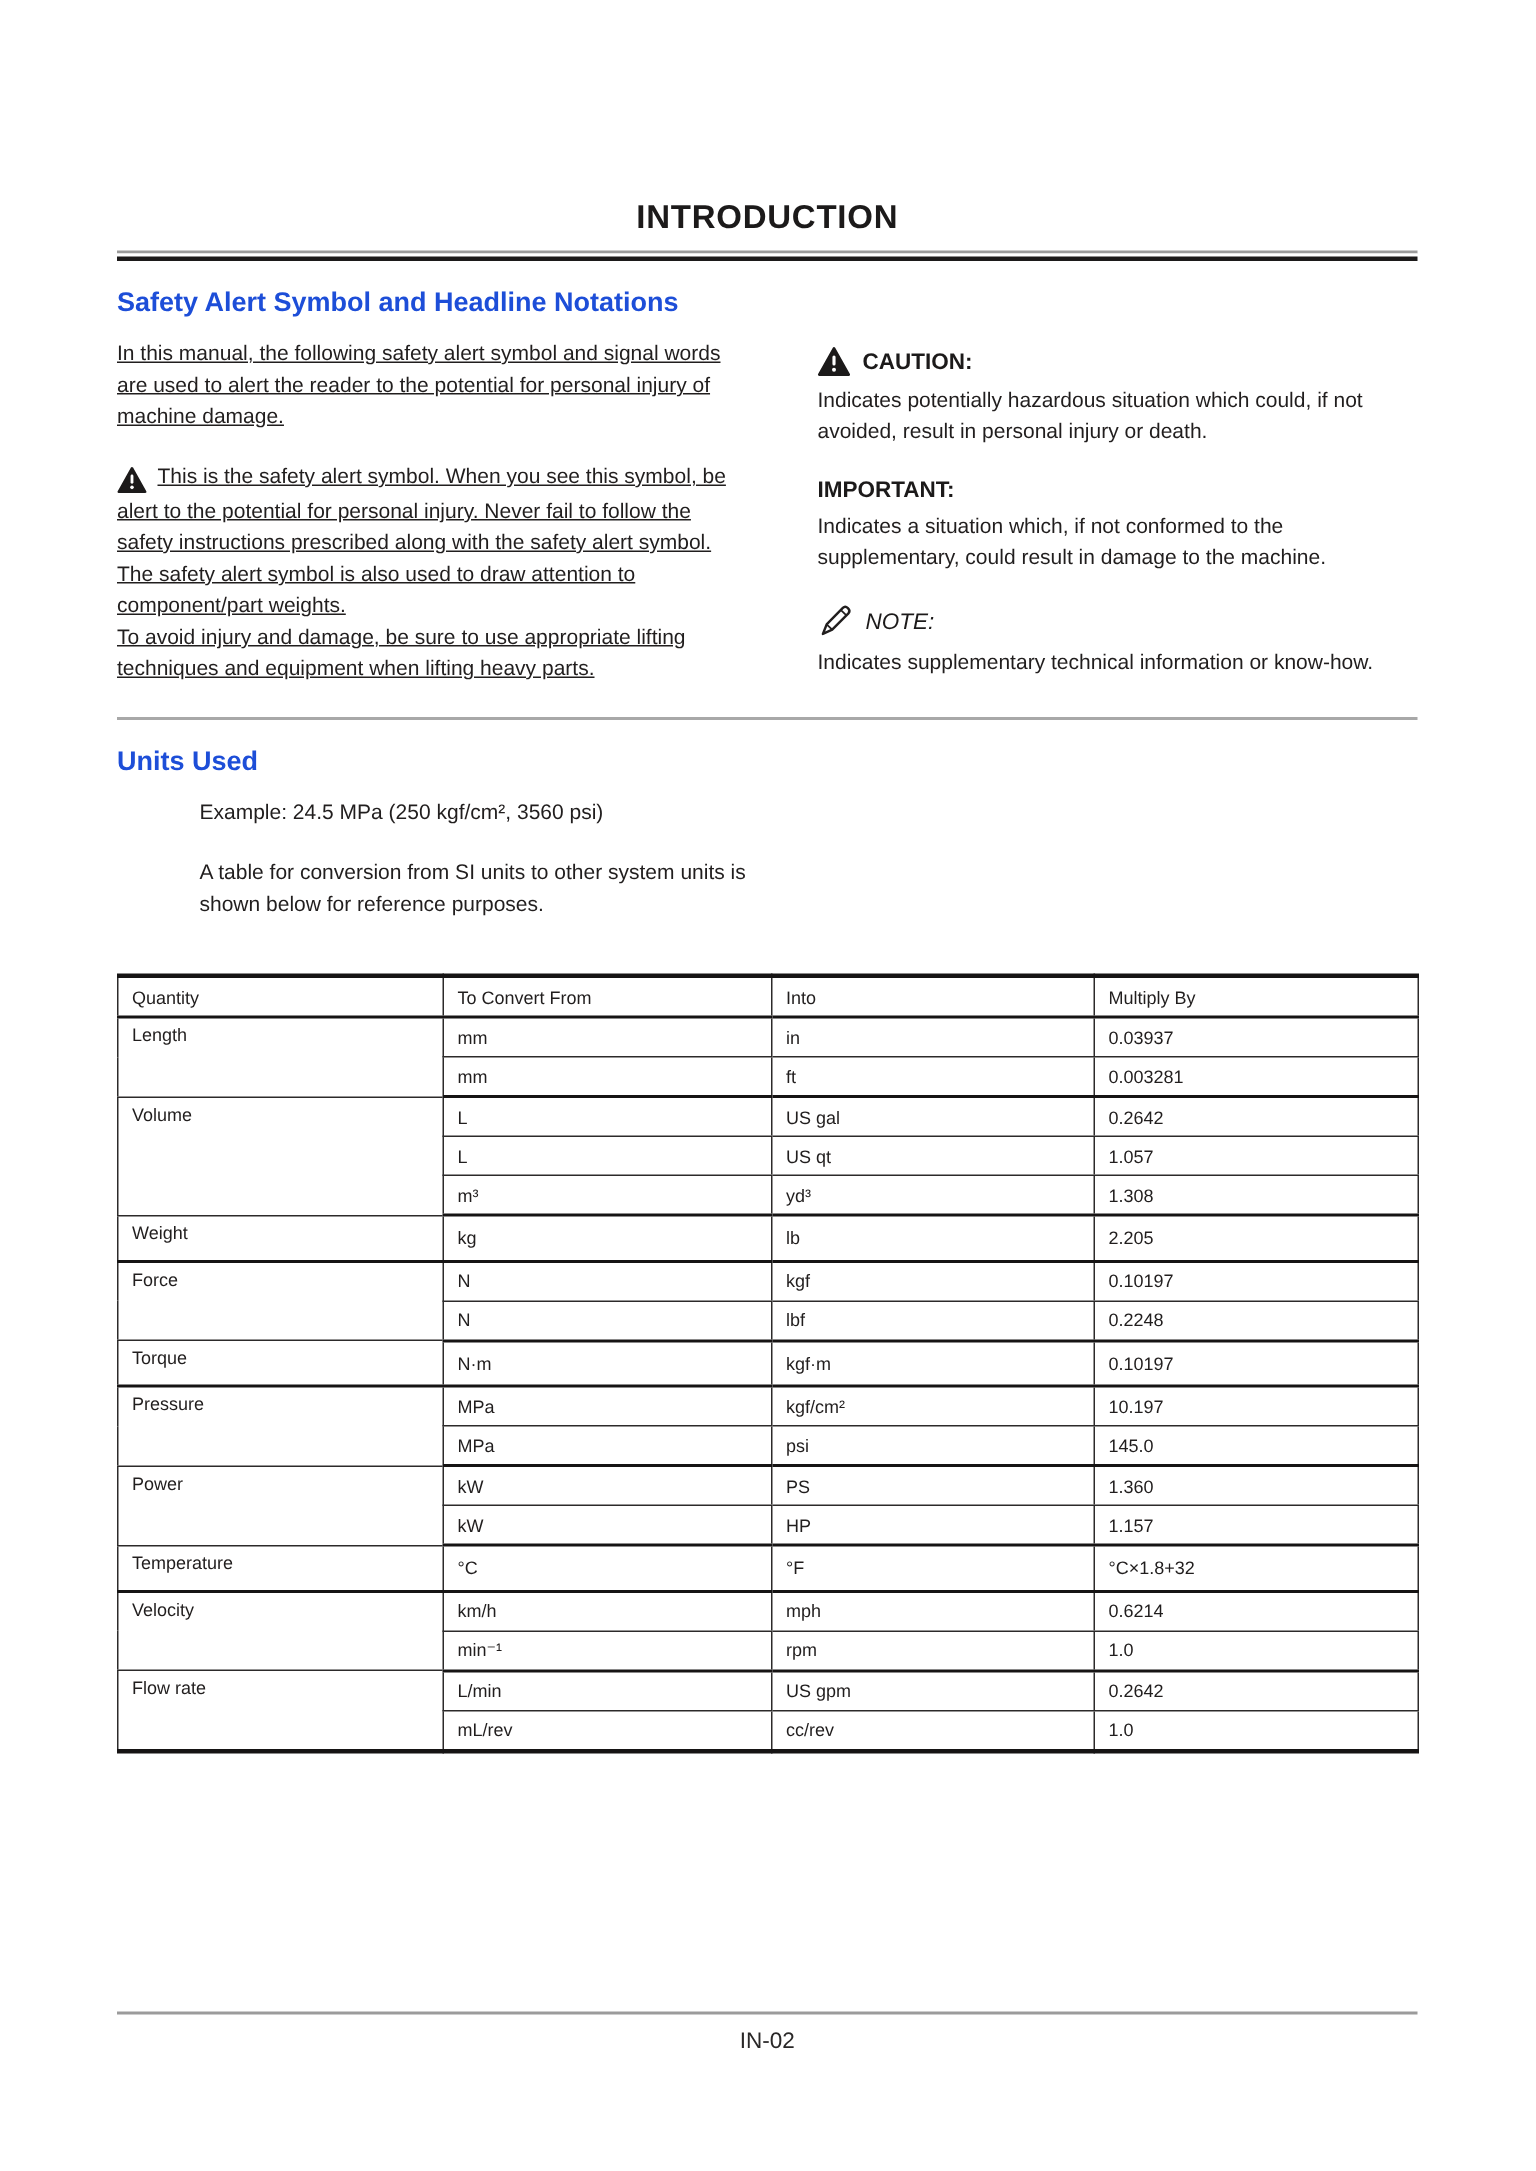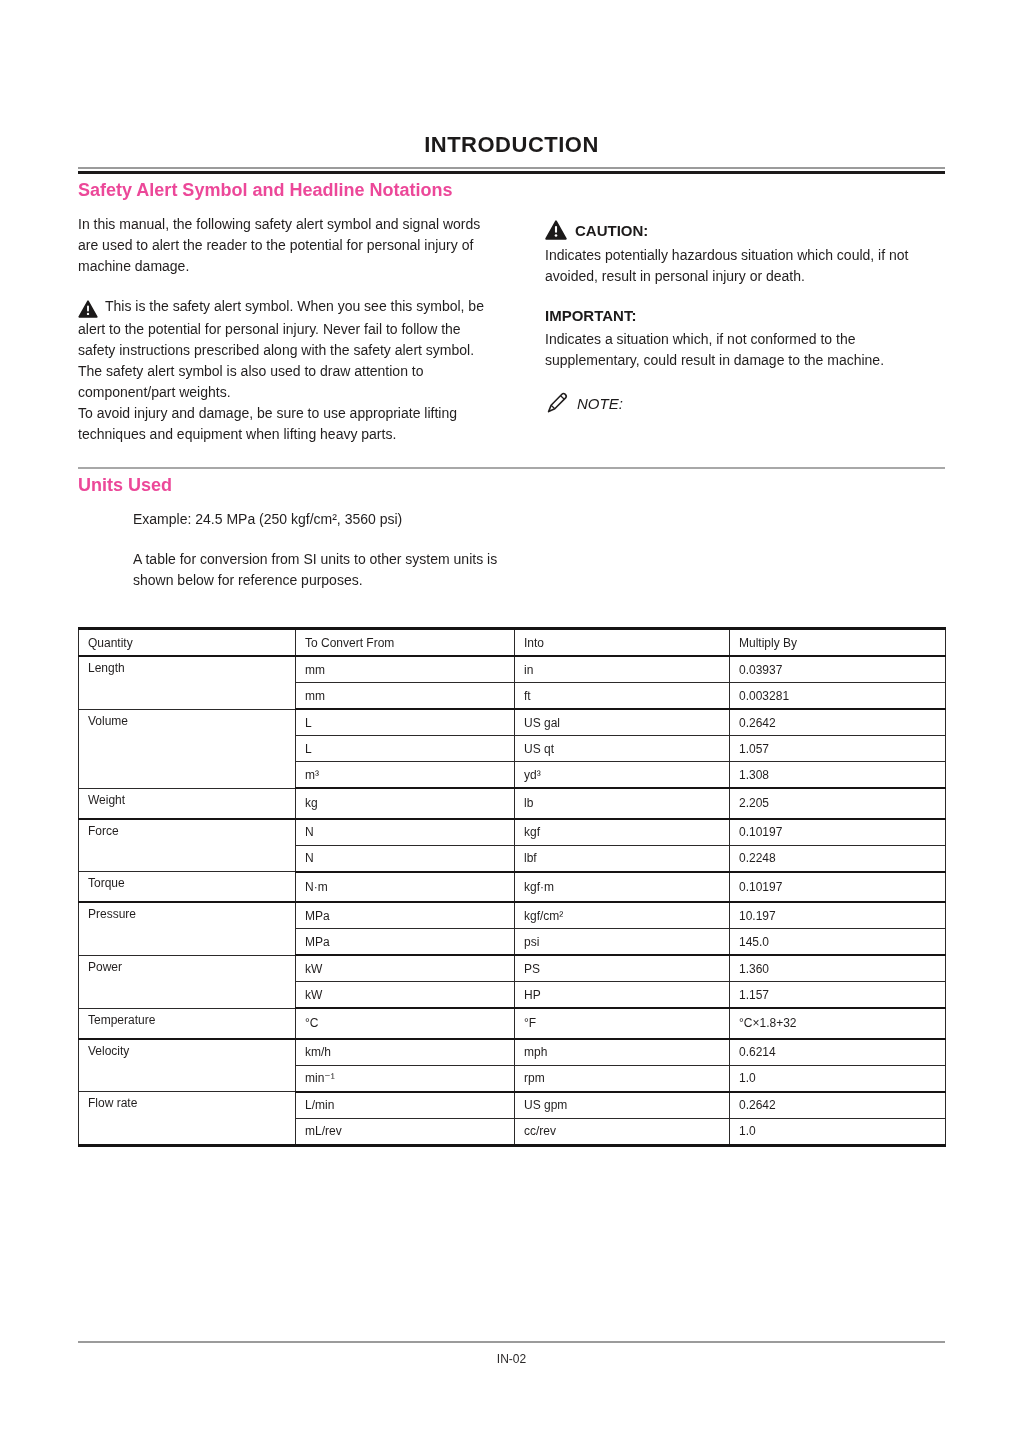--- a/index.html
+++ b/index.html
@@ -26,31 +26,31 @@
     font-weight:bold;
     letter-spacing:.5px;
     color:#1c1a1a;
   }
   .title-rule{margin-top:9px;}
   .rule-gray{height:2px;background:#9b9b9b;}
   .rule-gap{height:2px;background:#ffffff;}
   .rule-black{height:3px;background:#1c1a1a;}
   
   .sec-heading{
-    margin-top:6px;
+    margin-top:17px;
     font-size:18px;
     font-weight:bold;
-    color:#ec4899;
+    color:#1d4ed8;
   }
   
   .cols{
     display:flex;
     margin-top:13px;
   }
-  .col-left{width:412px;}
+  .col-left{width:412px;text-decoration:underline;}
   .col-gap{width:55px;}
   .col-right{width:400px;}
   .body-text{
     font-size:14px;
     line-height:1.5;
     margin:0 0 0 0;
   }
   .para-space{margin-top:19px;}
   .tight{margin-top:0;}
   
@@ -134,21 +134,21 @@
   .footer{
     position:absolute;
     left:78px;
     top:1341px;
     width:867px;
   }
   .footer-rule{height:2px;background:#9b9b9b;}
   .footer-page{
     margin-top:9px;
     text-align:center;
-    font-size:12px;
+    font-size:15px;
     color:#2a2828;
   }
   svg{display:block;}
   .icon-inline svg{display:inline-block;vertical-align:middle;}
 </style>
 </head>
 <body>
 
 <div class="page">
   <div class="content">
@@ -199,20 +199,21 @@
 
         <div class="rblock">
           <div class="label-row">
             <span class="icon-inline"><svg width="24" height="24" viewBox="0 0 24 24">
                   <path d="M3.6 20.6 L6.1 14.3 L16.9 3.3 C18.9 1.2 22.7 4.5 20.6 6.9 L9.8 17.8 Z" fill="none" stroke="#211e1e" stroke-width="1.6" stroke-linejoin="round"></path>
                   <path d="M6.1 14.3 L9.8 17.8" fill="none" stroke="#211e1e" stroke-width="1.2"></path>
                   <path d="M15.6 4.7 L19.3 8.2" fill="none" stroke="#211e1e" stroke-width="1.2"></path>
                 </svg></span>
             <span class="note-label">NOTE:</span>
           </div>
+          <p class="body-text tight">Indicates supplementary technical information or know-how.</p>
         </div>
 
       </div>
     </div>
 
     <div class="divider"></div>
 
     <div class="sec-heading">Units Used</div>
 
     <div class="cols">

